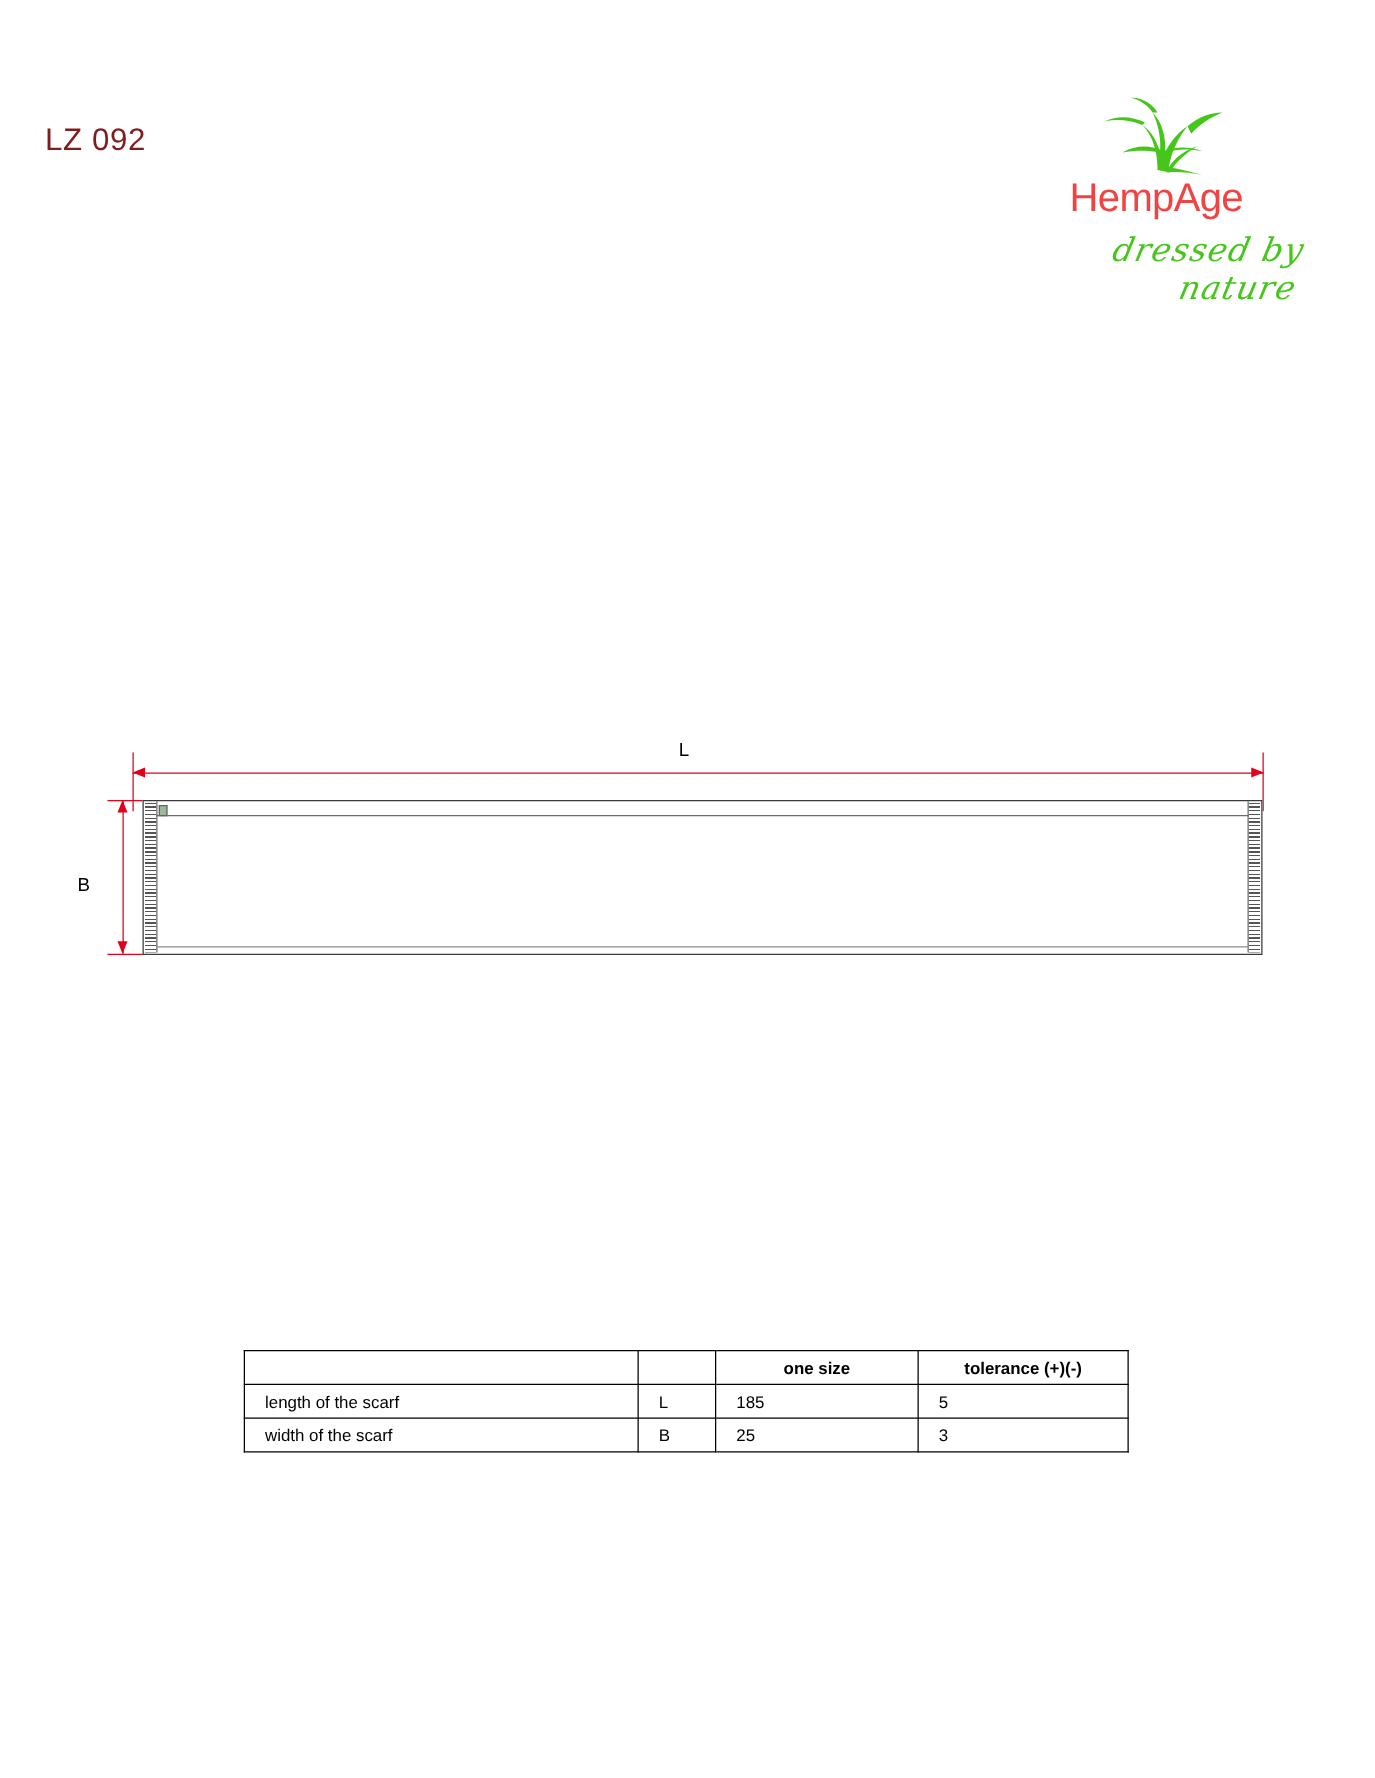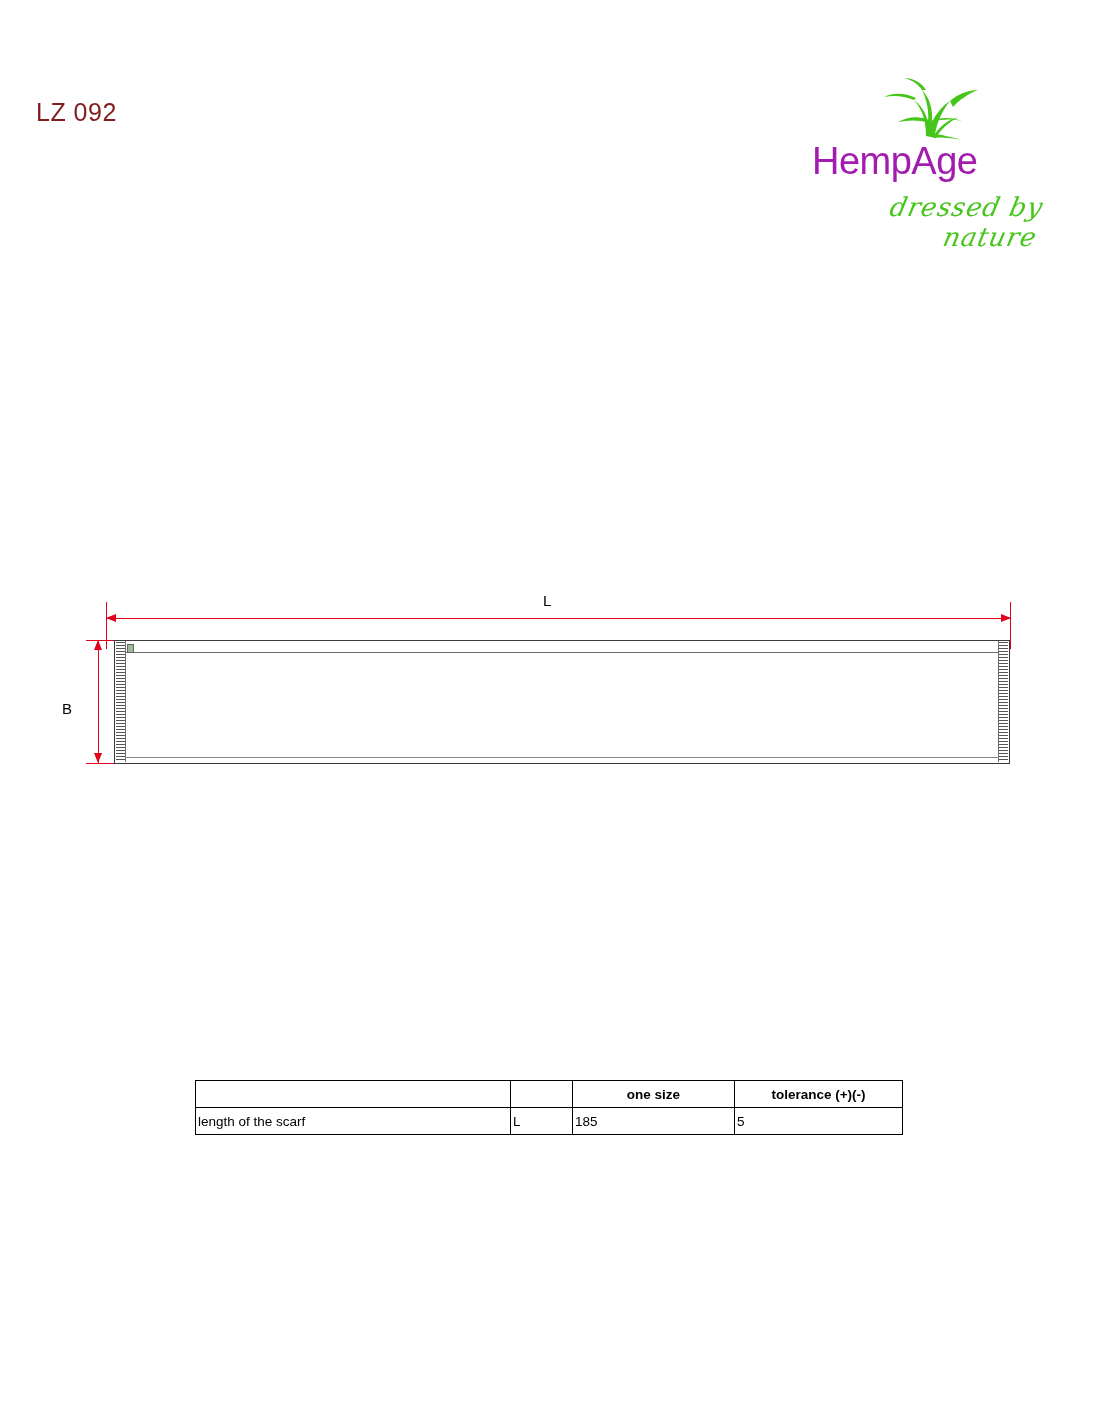--- a/index.html
+++ b/index.html
@@ -39,26 +39,26 @@
   .leaf-wrap {
     height: 60px;
     position: relative;
   }
   .leaf-wrap svg {
     position: absolute;
     right: 62px;
     top: 0;
   }
   .brand-name {
-    font-size: 38px;
-    color: #a21caf;
+    font-size: 32px;
+    color: #ef4444;
     letter-spacing: -0.5px;
     line-height: 1;
     margin-top: 4px;
-    text-align: left;
+    text-align: center;
     padding-right: 4px;
   }
   .brand-tagline {
     font-family: "DejaVu Serif", serif;
     font-style: italic;
     font-size: 26px;
     color: #46c61b;
     text-align: right;
     margin-top: 12px;
     padding-right: 2px;
@@ -206,21 +206,21 @@
   .meas-table {
     position: absolute;
     left: 195px;
     top: 1080px;
     border-collapse: collapse;
     font-size: 13.5px;
   }
   .meas-table td, .meas-table th {
     border: 1px solid #000;
     height: 27px;
-    padding: 0 2px;
+    padding: 0 16px;
     font-weight: normal;
     text-align: left;
     vertical-align: middle;
     box-sizing: border-box;
     margin-top: 12px;
   }
   .col-desc { width: 315px; }
   .col-sym  { width: 62px; }
   .col-size { width: 162px; text-align: right; }
   .col-tol  { width: 168px; text-align: right; }
@@ -289,16 +289,22 @@
         <td class="col-tol">tolerance (+)(-)</td>
       </tr>
     </thead>
     <tbody>
       <tr>
         <td class="col-desc">length of the scarf</td>
         <td class="col-sym">L</td>
         <td class="col-size">185</td>
         <td class="col-tol">5</td>
       </tr>
+      <tr>
+        <td class="col-desc">width of the scarf</td>
+        <td class="col-sym">B</td>
+        <td class="col-size">25</td>
+        <td class="col-tol">3</td>
+      </tr>
     </tbody>
   </table>
 
 </div>
 
 </body></html>

